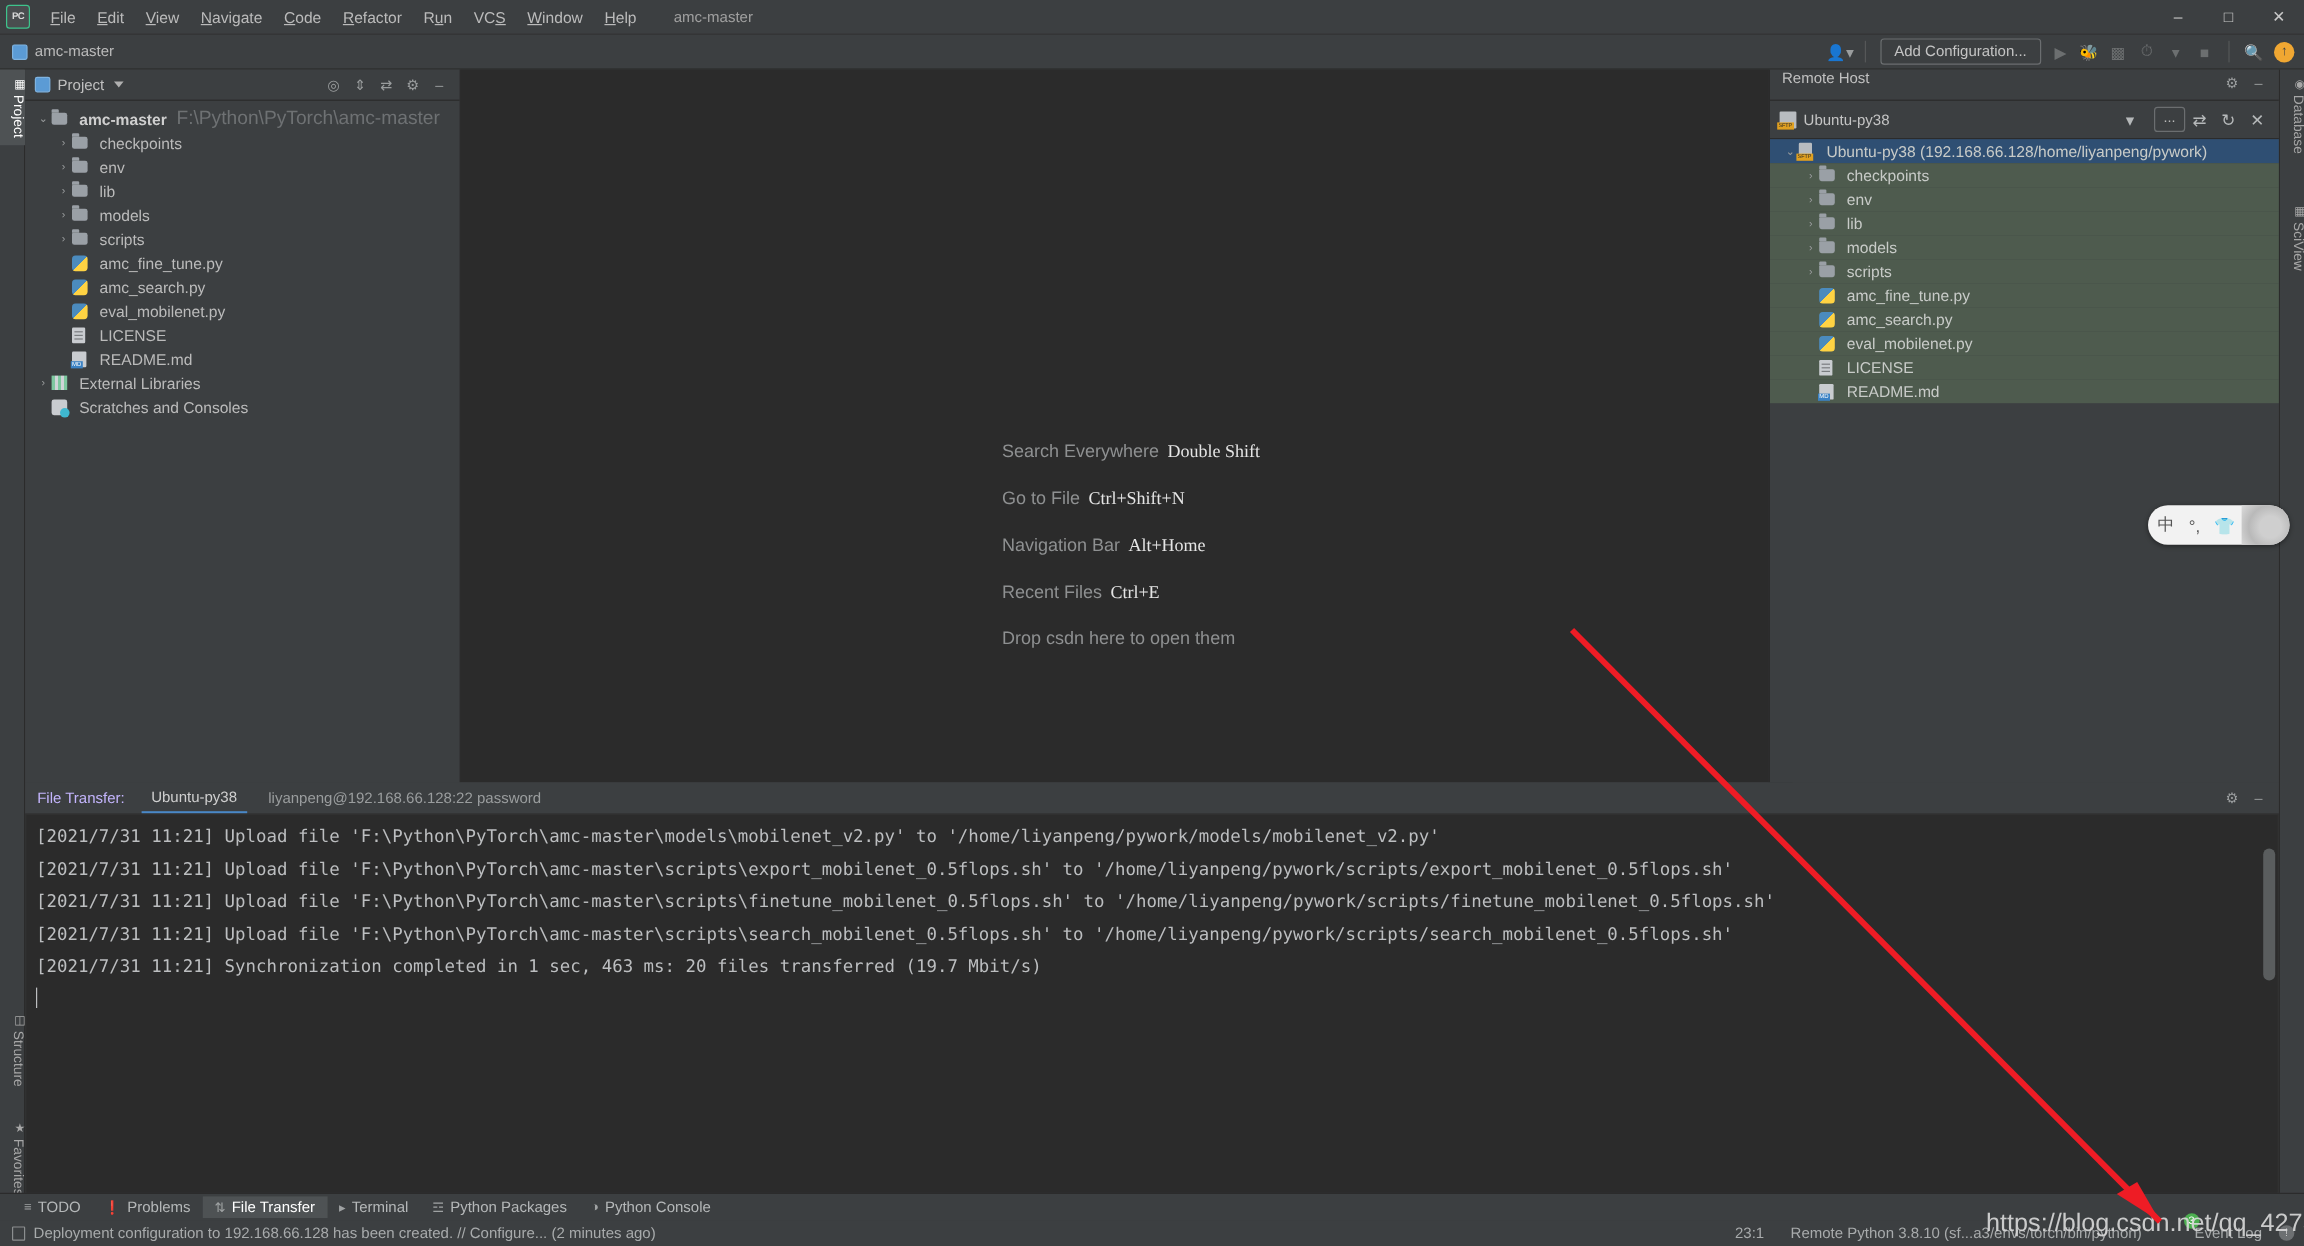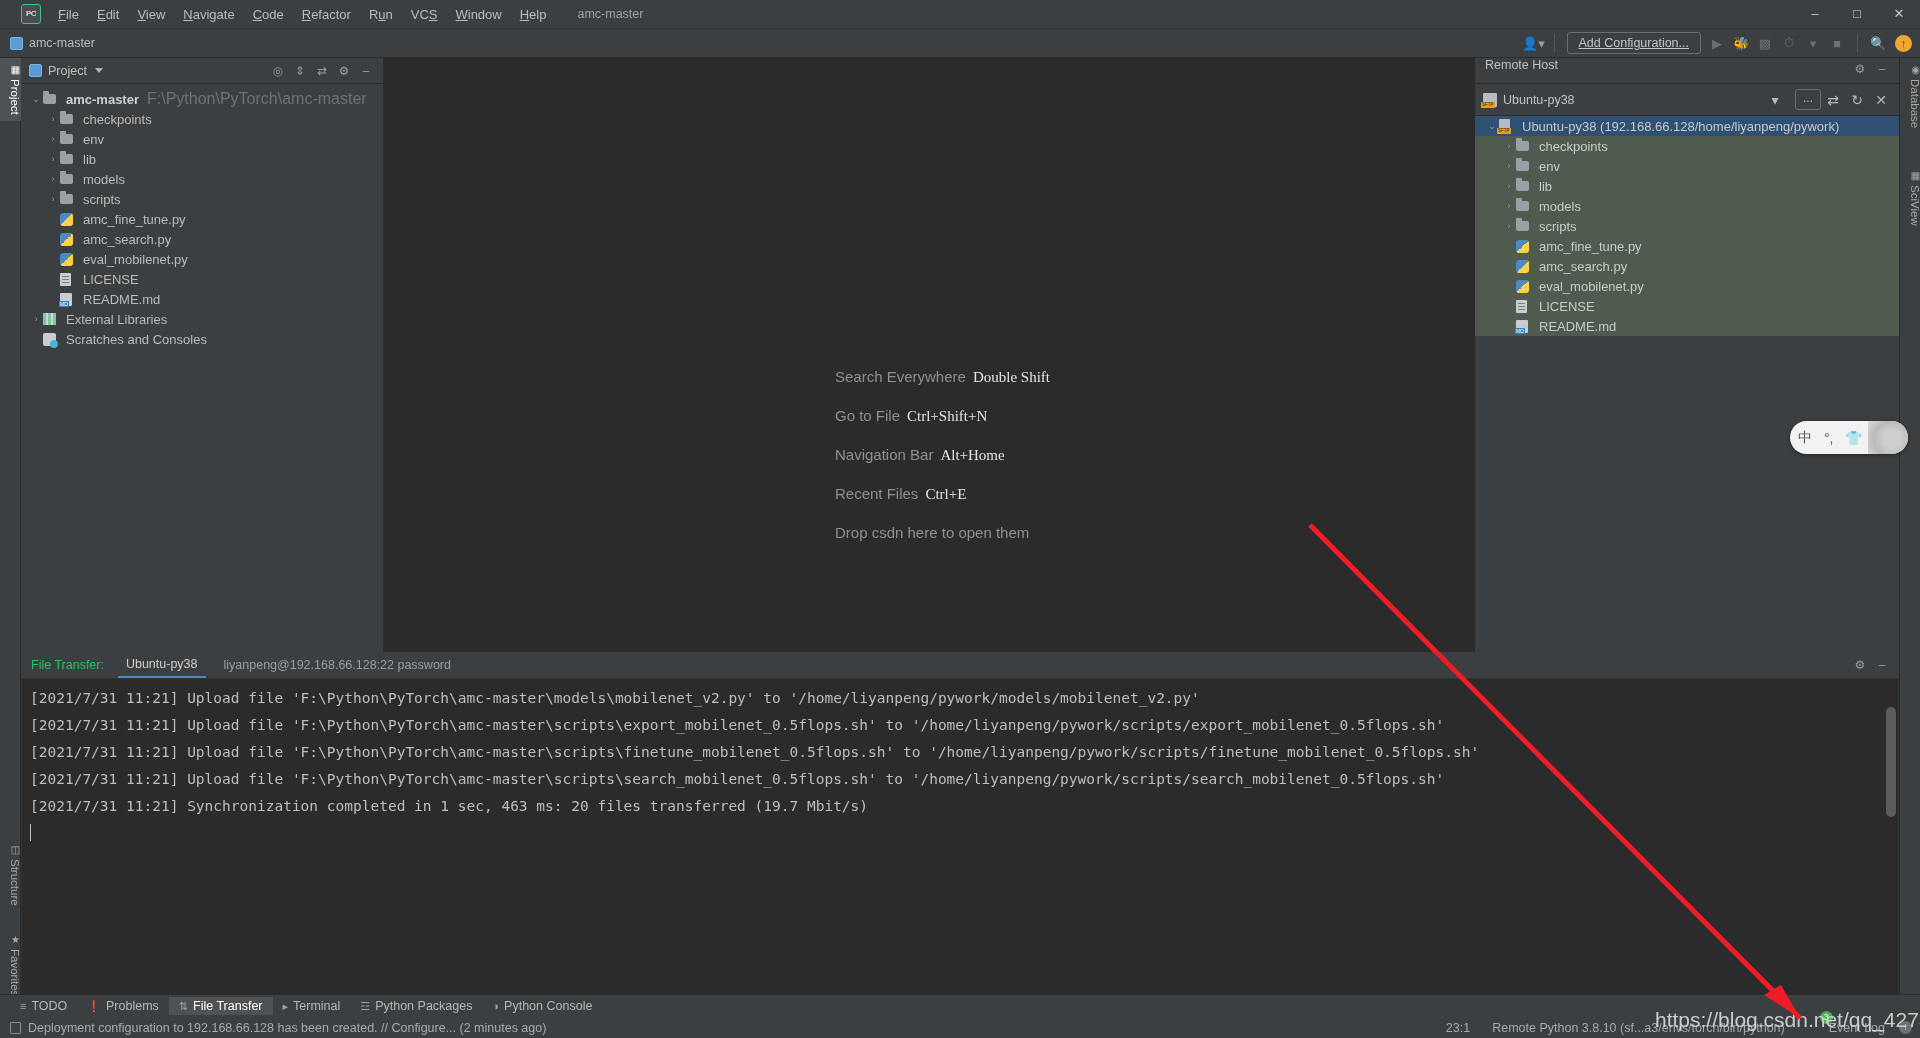--- a/index.html
+++ b/index.html
@@ -13,21 +13,21 @@
   }
   #app { position: relative; width: 1920px; height: 1038px; }
 
   
   .menubar {
     position: absolute; top: 0; left: 0; width: 1920px; height: 29px;
     background: #3c3f41; display: flex; align-items: center;
     border-bottom: 1px solid #323232;
   }
   .pc-logo {
-    width: 20px; height: 20px; margin-left: 21px; margin-right: 8px;
+    width: 20px; height: 20px; margin-left: 5px; margin-right: 8px;
     border: 1px solid #3ec48c; border-radius: 3px;
     background: #4a4d4f; color: #d8d8d8;
     font-size: 8px; font-weight: bold; line-height: 18px; text-align: center;
     letter-spacing: -0.5px;
   }
   .menu-item {
     padding: 4px 9px; font-size: 13px; color: #bbbbbb; white-space: nowrap;
   }
   .menu-item u { text-decoration: underline; }
   .menubar-title { margin-left: 22px; color: #a0a0a0; font-size: 12.5px; }
@@ -52,21 +52,20 @@
   .tb-sep { width: 1px; height: 18px; background: #555758; margin: 0 8px; }
   .tb-icon {
     width: 24px; height: 22px; display: flex; align-items: center; justify-content: center;
     color: #9a9d9e; font-size: 13px;
   }
   .tb-icon.dim { color: #6c6f70; }
   .addconfig {
     border: 1px solid #6b6e70; border-radius: 3px; padding: 2px 11px;
     font-size: 12.5px; color: #c4c4c4; height: 22px; line-height: 17px;
     margin: 0 4px;
-    text-decoration: underline;
   }
   .updates-dot {
     width: 17px; height: 17px; border-radius: 50%;
     background: #f0a732; color: #3c3f41; font-size: 11px;
     text-align: center; line-height: 16px; margin-left: 5px; font-weight: bold;
   }
 
   
   .left-strip {
     position: absolute; top: 58px; left: 0; width: 21px; height: 944px;
@@ -215,21 +214,21 @@
 
   
   .ft-panel {
     position: absolute; left: 21px; top: 652px; width: 1878px; height: 350px;
     background: #3c3f41;
   }
   .ft-head {
     height: 26px; display: flex; align-items: center; padding-left: 10px;
     font-size: 12.5px;
   }
-  .ft-label { color: #22c55e; margin-right: 14px; }
+  .ft-label { color: #c4b5fd; margin-right: 14px; }
   .ft-tab {
     padding: 4px 8px 5px; color: #cfcfcf; border-bottom: 2px solid #4a88c7;
   }
   .ft-sub { margin-left: 18px; color: #9a9d9e; font-size: 12.5px; }
   .ft-head-tools { margin-left: auto; display: flex; padding-right: 6px; }
   .console {
     position: absolute; top: 26px; left: 0; width: 1878px; height: 324px;
     background: #2b2b2b; border: 1px solid #323232; overflow: hidden;
     font-family: "DejaVu Sans Mono", "Liberation Mono", monospace;
     font-size: 14.5px; color: #bcbec0; padding: 6px 0 0 8px; line-height: 27px;

